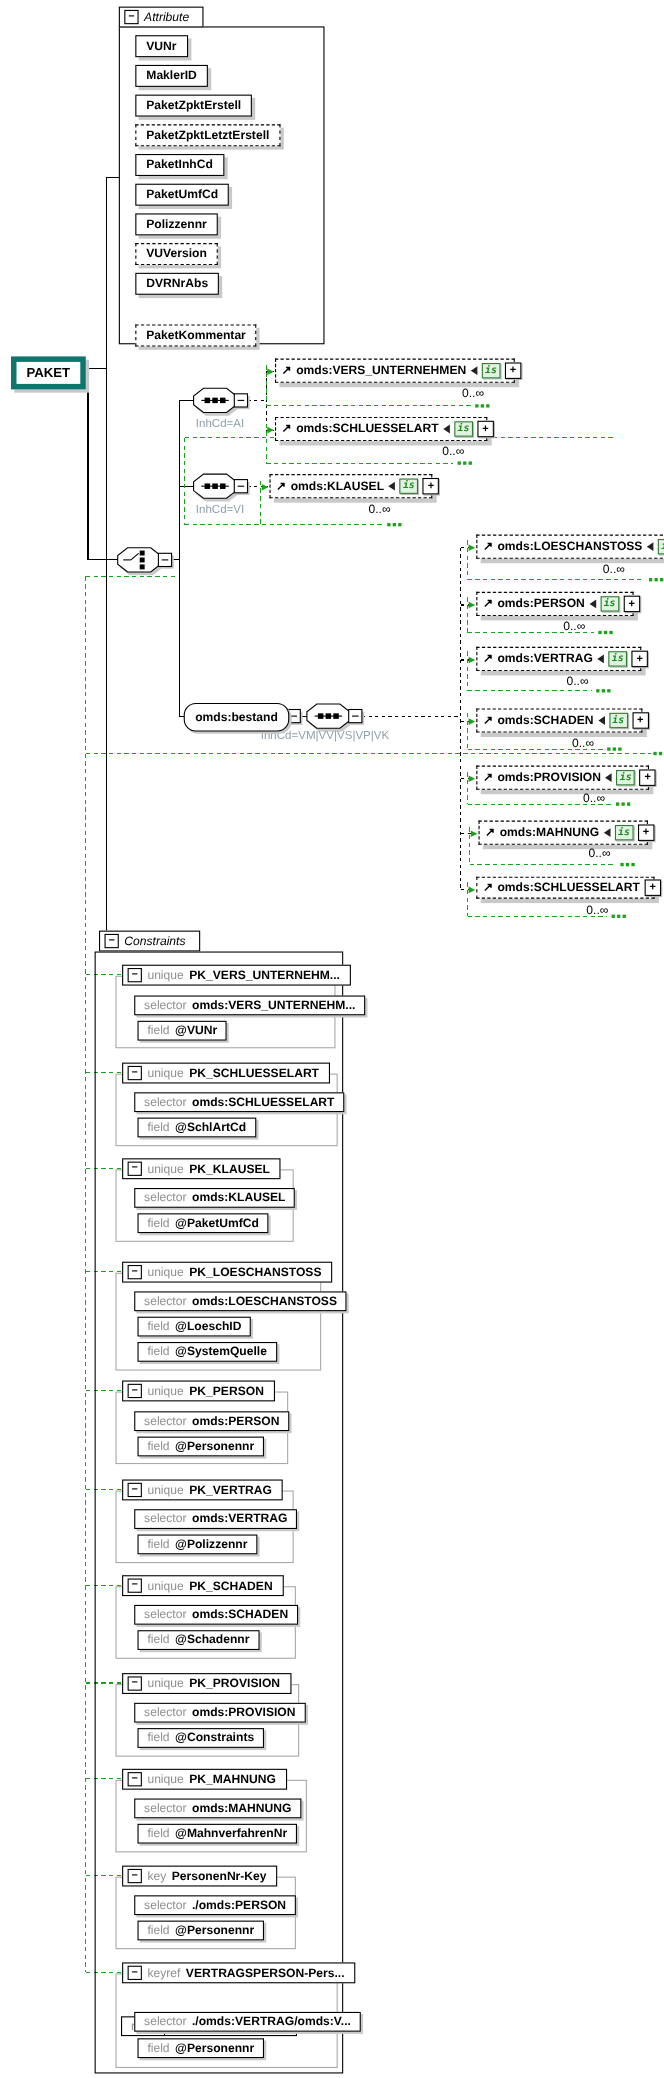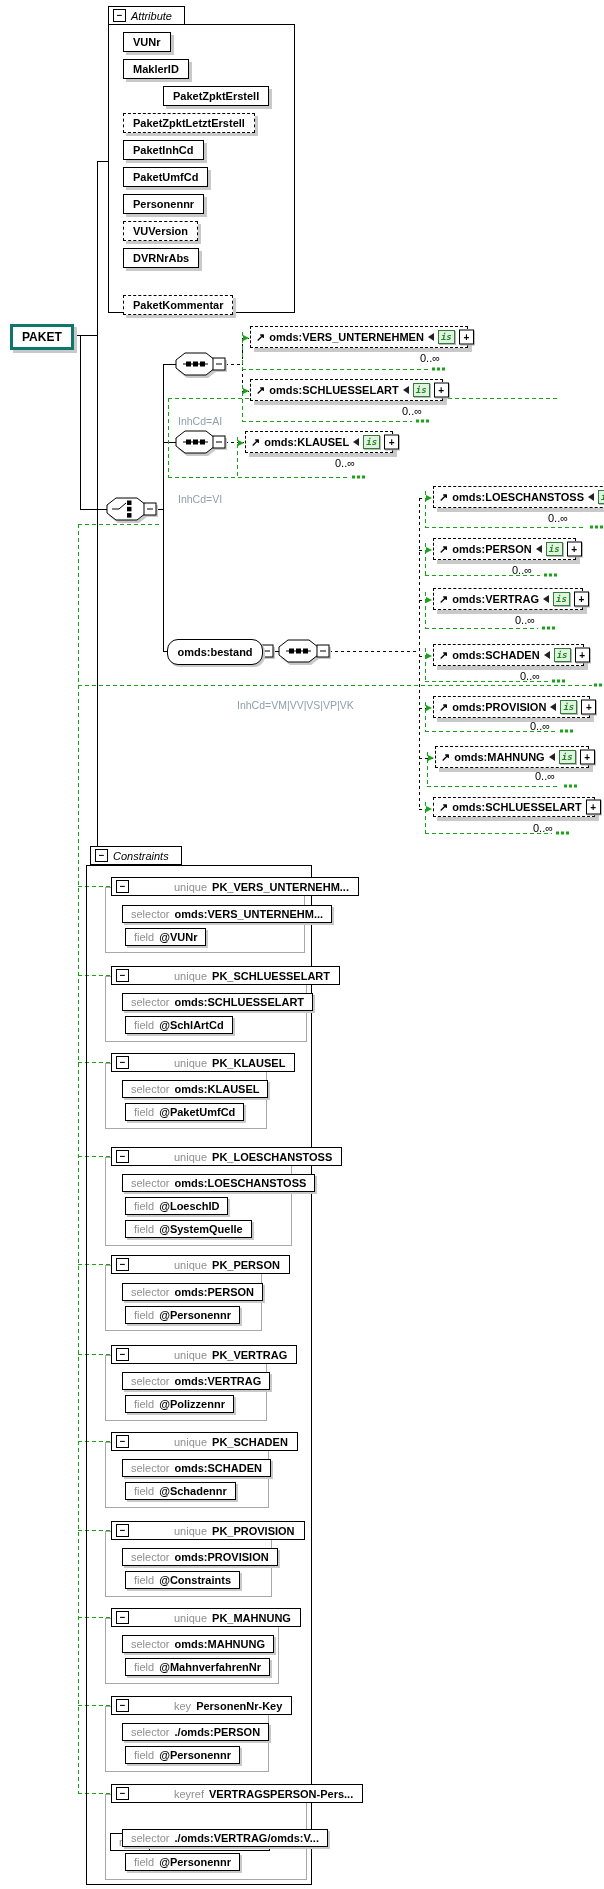--- a/index.html
+++ b/index.html
@@ -29,34 +29,34 @@
   .el .refarrow{font-size:11px;font-weight:bold;line-height:1;}
   .tri-left{width:0;height:0;border-top:4px solid transparent;border-bottom:4px solid transparent;
             border-right:6px solid #222;display:inline-block;}
   .isbadge{display:inline-flex;align-items:center;justify-content:center;width:15px;height:12px;
            border:1px solid #2e7d32;background:#e2f2e2;color:#1b8a1b;
            font:italic bold 9px "DejaVu Sans Mono",monospace;box-shadow:1px 1px 0 #b9b9b9;}
   .plusbox{position:absolute;right:-7px;top:50%;transform:translateY(-50%);width:13px;height:13px;
            border:1px solid #000;background:#fff;display:inline-flex;align-items:center;
            justify-content:center;font:bold 10px "Liberation Sans",sans-serif;line-height:1;
            box-shadow:1px 1px 0 #b9b9b9;}
-  .paket{position:absolute;left:10px;top:324px;border:3px solid #0f766e;background:#fff;
+  .paket{position:absolute;left:10px;top:324px;border:5px solid #0f766e;background:#fff;
          box-shadow:3px 3px 0 #c9c9c9;font-weight:bold;font-size:12px;padding:3px 9px;z-index:2;}
   .bestand{position:absolute;left:167px;top:639px;width:94px;height:24px;border:1px solid #000;
            border-radius:11px;background:#fff;box-shadow:2px 2px 0 #c9c9c9;display:flex;
            align-items:center;justify-content:center;font-weight:bold;font-size:11px;z-index:2;}
 
   .occ{position:absolute;font-size:11px;color:#000;z-index:2;white-space:nowrap;}
-  .connlabel{position:absolute;font-size:10.5px;color:#8fa0ab;z-index:2;white-space:nowrap;margin-top:36px;}
+  .connlabel{position:absolute;font-size:10.5px;color:#8fa0ab;z-index:2;white-space:nowrap;}
 
   
   .cbox{position:absolute;border:1px solid #a8a8a8;background:transparent;z-index:1;}
   .chead{position:absolute;display:inline-flex;align-items:center;gap:5px;border:1px solid #000;
          background:#fff;padding:2px 9px 2px 4px;font-size:11px;z-index:2;white-space:nowrap;}
-  .ckind{color:#8f8f8f;margin-left:40px;}
+  .ckind{color:#8f8f8f;}
   .cname{font-weight:bold;}
   .crow{position:absolute;display:inline-flex;align-items:center;gap:5px;border:1px solid #000;
         background:#fff;box-shadow:2px 2px 0 #c9c9c9;padding:2px 8px;font-size:11px;z-index:2;
         white-space:nowrap;}
   .cword{color:#8f8f8f;}
   .cval{font-weight:bold;}
   .cval.plain{font-weight:normal;}
   .refdiv{width:1px;align-self:stretch;background:#000;margin:-2px 2px;}
 </style>
 </head>
@@ -267,25 +267,25 @@
     </g>
   </svg>
 
   <div class="bigbox" style="left:108px;top:24px;width:185px;height:287px;"></div>
   <div class="tab" style="left:108px;top:6px;">
     <span class="minibox">−</span>
     <span>Attribute</span>
   </div>
   <div class="attr-item" style="top:32px;">VUNr</div>
   <div class="attr-item" style="top:59px;">MaklerID</div>
-  <div class="attr-item" style="top:86px;margin-left:40px;">PaketZpktErstell</div>
+  <div class="attr-item" style="top:86px;">PaketZpktErstell</div>
   <div class="attr-item optional" style="top:113px;">PaketZpktLetztErstell</div>
   <div class="attr-item" style="top:140px;">PaketInhCd</div>
   <div class="attr-item" style="top:167px;">PaketUmfCd</div>
-  <div class="attr-item" style="top:194px;">Personennr</div>
+  <div class="attr-item" style="top:194px;">Polizzennr</div>
   <div class="attr-item optional" style="top:221px;">VUVersion</div>
   <div class="attr-item" style="top:248px;">DVRNrAbs</div>
   <div class="attr-item optional" style="top:283px;margin-top:12px;">PaketKommentar</div>
 
   <div class="paket">PAKET</div>
 
   <div class="connlabel" style="left:178px;top:379px;">InhCd=AI</div>
   <div class="connlabel" style="left:178px;top:457px;">InhCd=VI</div>
   <div class="connlabel" style="left:237px;top:663px;">InhCd=VM|VV|VS|VP|VK</div>
   <div class="bestand">omds:bestand</div>

